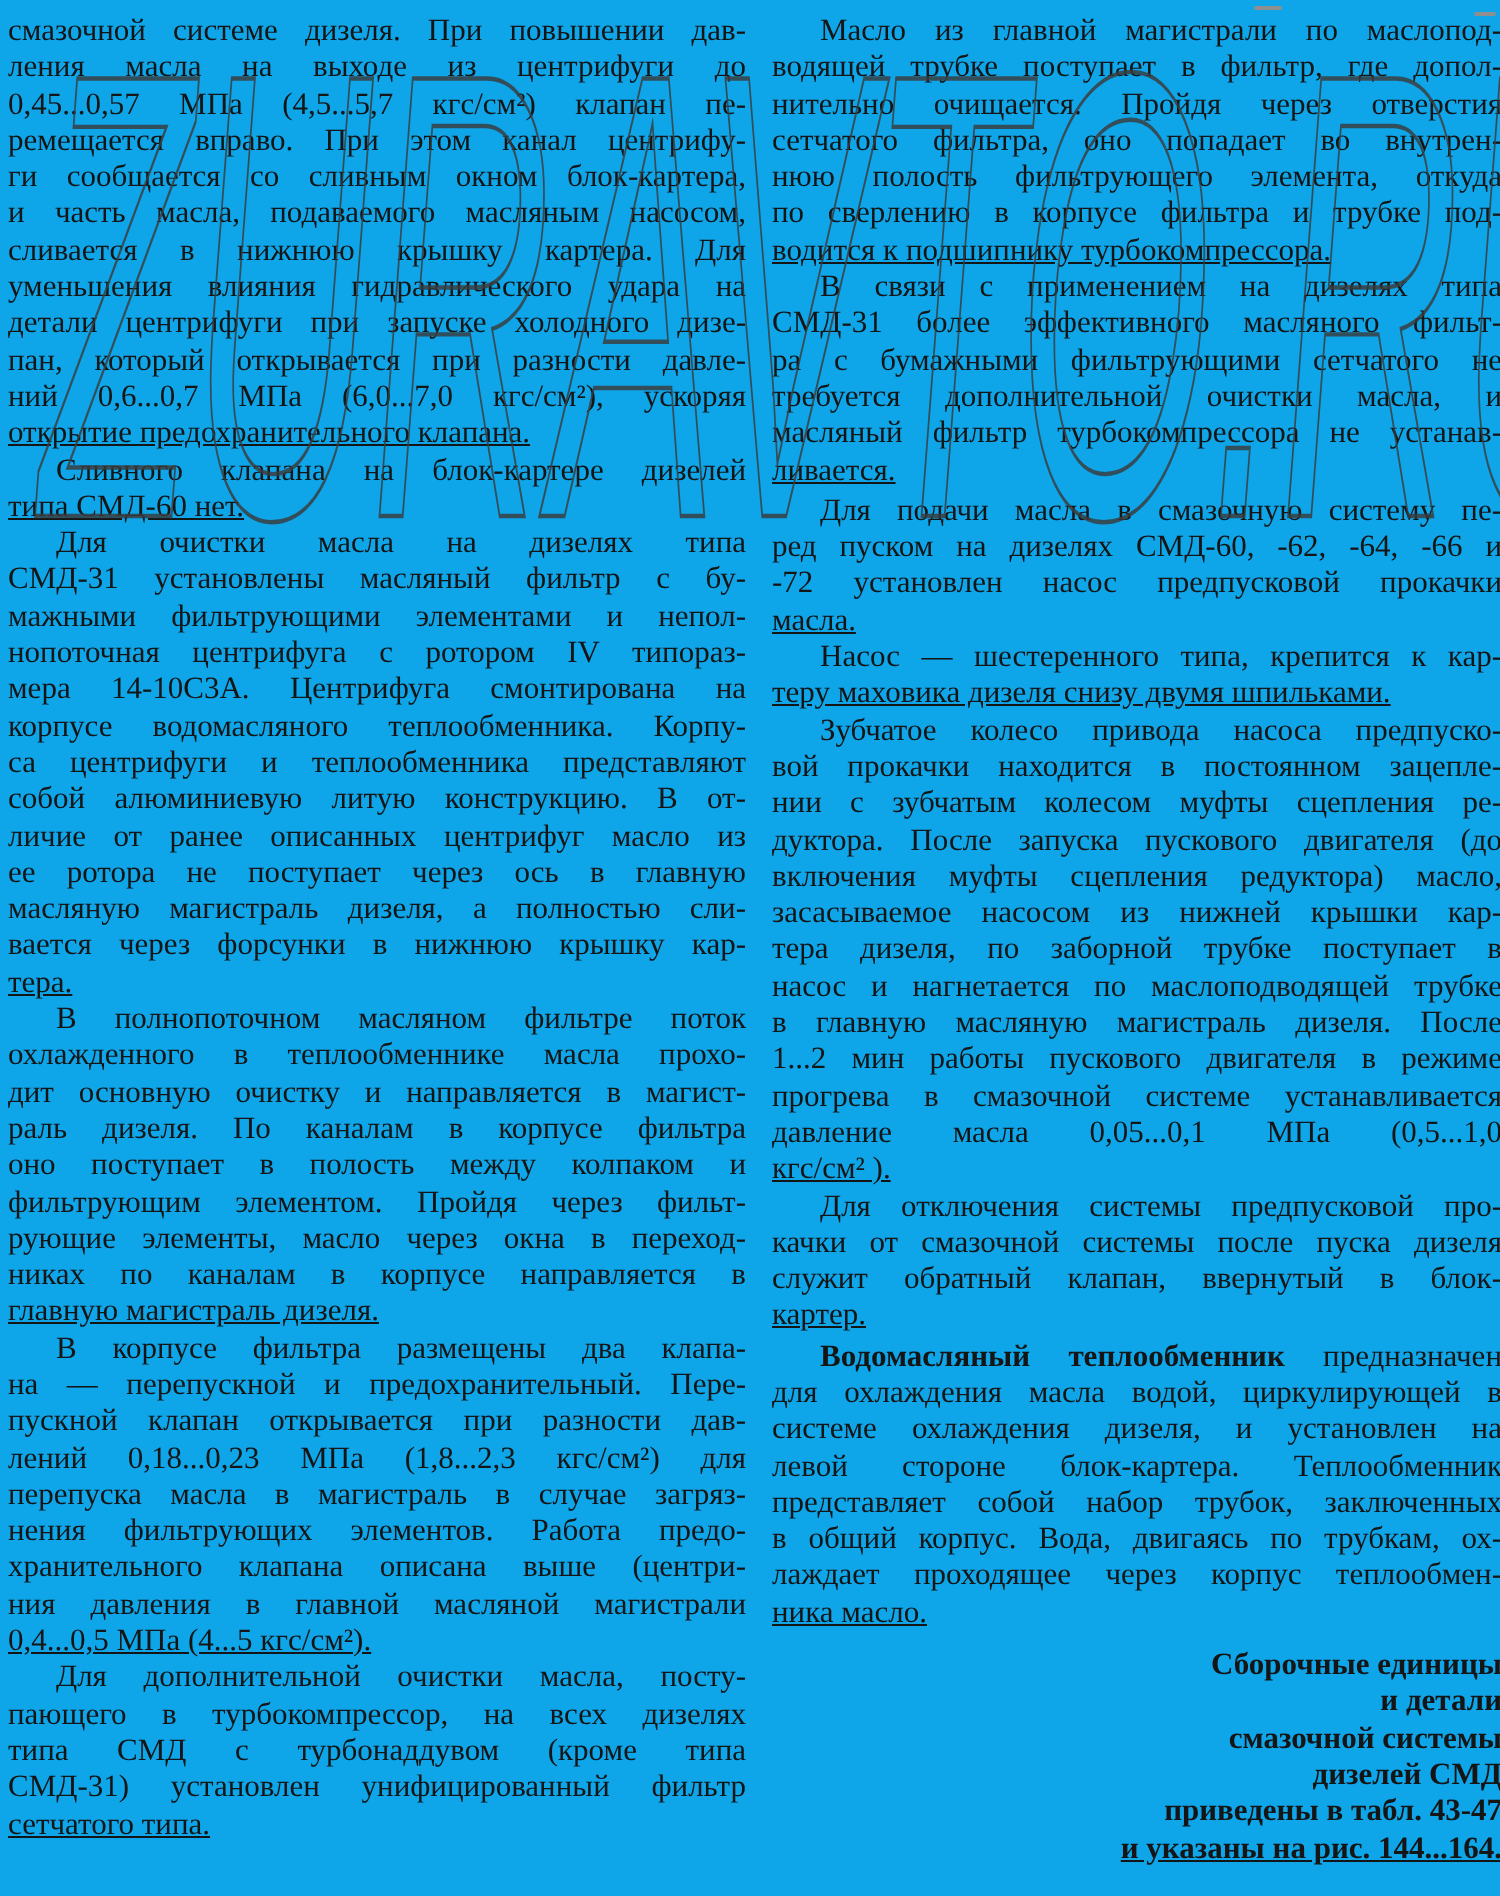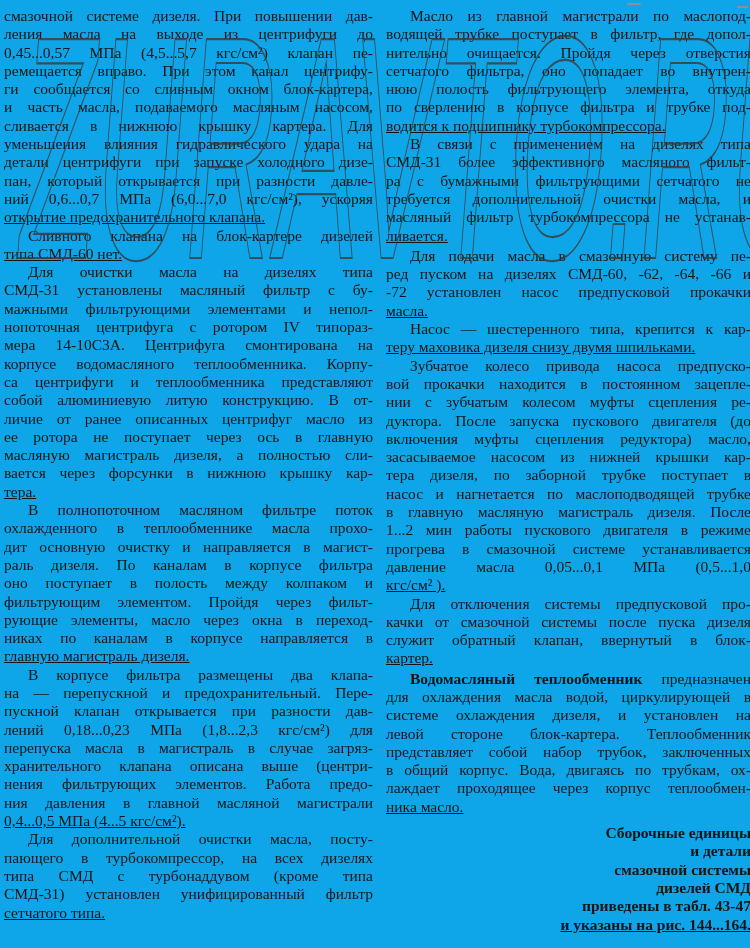--- a/index.html
+++ b/index.html
@@ -71,22 +71,22 @@
         <div class="line">рующие элементы, масло через окна в переход-</div>
         <div class="line">никах по каналам в корпусе направляется в</div>
         <div class="line end">главную магистраль дизеля.</div>
       </div>
       <div class="para">
         <div class="line first">В корпусе фильтра размещены два клапа-</div>
         <div class="line">на — перепускной и предохранительный. Пере-</div>
         <div class="line">пускной клапан открывается при разности дав-</div>
         <div class="line">лений 0,18...0,23 МПа (1,8...2,3 кгс/см²) для</div>
         <div class="line">перепуска масла в магистраль в случае загряз-</div>
+        <div class="line">нения фильтрующих элементов. Работа предо-</div>
         <div class="line">хранительного клапана описана выше (центри-</div>
-        <div class="line">нения фильтрующих элементов. Работа предо-</div>
         <div class="line">ния давления в главной масляной магистрали</div>
         <div class="line end">0,4...0,5 МПа (4...5 кгс/см²).</div>
       </div>
       <div class="para">
         <div class="line first">Для дополнительной очистки масла, посту-</div>
         <div class="line">пающего в турбокомпрессор, на всех дизелях</div>
         <div class="line">типа СМД с турбонаддувом (кроме типа</div>
         <div class="line">СМД-31) установлен унифицированный фильтр</div>
         <div class="line end">сетчатого типа.</div>
       </div>

